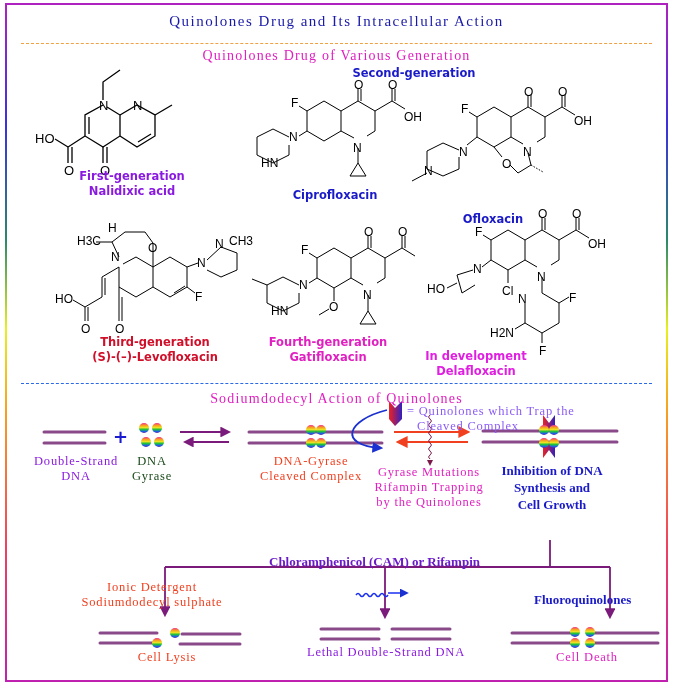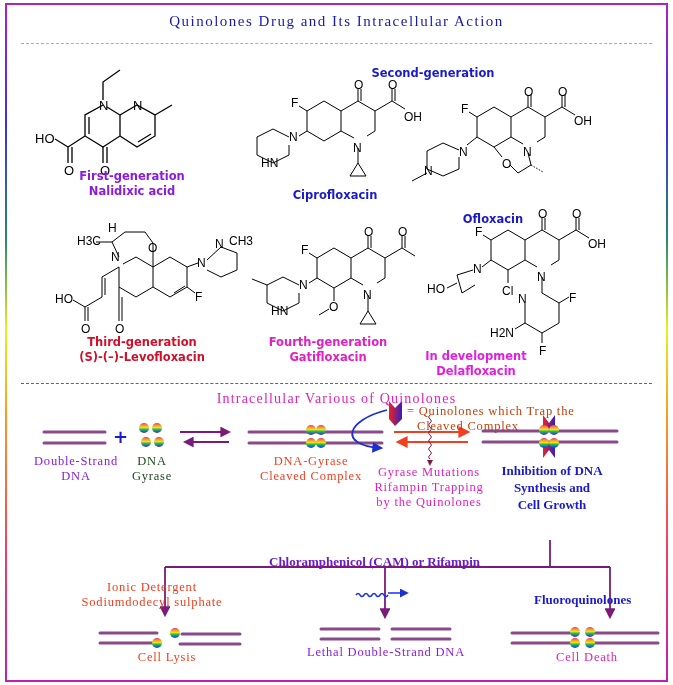--- a/index.html
+++ b/index.html
@@ -21,20 +21,21 @@
   svg text { font-family: "Liberation Sans", sans-serif; }
 </style>
 </head>
 <body>
 
 <div class="frame">
   <div class="frame-inner">
 
     <div class="abs title">Quinolones Drug and Its Intracellular Action</div>
     <div class="abs dash-orange"></div>
+    <div class="abs sub-title" style="top:43px;">Quinolones Drug of Various Generation</div>
 
     <svg class="abs" style="left:0;top:0;" width="659" height="675">
       <defs>
         <linearGradient id="rainbowH" x1="0" y1="0" x2="0" y2="1">
           <stop offset="0" stop-color="#f0308a"></stop>
             <stop offset="0.25" stop-color="#f8a020"></stop>
           <stop offset="0.45" stop-color="#e8e020"></stop>
             <stop offset="0.65" stop-color="#20c040"></stop>
           <stop offset="0.85" stop-color="#2060e0"></stop>
             <stop offset="1" stop-color="#6020a0"></stop>
@@ -309,40 +310,40 @@
           <circle cx="568" cy="638" r="5" fill="url(#rainbowH)"></circle>
         <circle cx="583" cy="627" r="5" fill="url(#rainbowH)"></circle>
           <circle cx="583" cy="638" r="5" fill="url(#rainbowH)"></circle>
       </g>
     </svg>
 
     <div class="abs drug-label" style="left:65px;top:164px;width:120px;color:#8a1ae0;">
       <div>First-generation</div>
       <div>Nalidixic acid</div>
     </div>
-    <div class="abs drug-label" style="left:361px;top:61px;width:130px;color:#1a1ac8;">Second-generation</div>
+    <div class="abs drug-label" style="left:342px;top:61px;width:130px;color:#1a1ac8;">Second-generation</div>
     <div class="abs drug-label" style="left:278px;top:183px;width:100px;color:#1a1ac8;">Ciprofloxacin</div>
     <div class="abs drug-label" style="left:446px;top:183px;width:80px;color:#1a1ac8;margin-top:24px;">Ofloxacin</div>
-    <div class="abs drug-label" style="left:65px;top:330px;width:140px;color:#d0102a;">
+    <div class="abs drug-label" style="left:78px;top:330px;width:140px;color:#d0102a;">
       <div>Third-generation</div>
       <div>(S)-(–)-Levofloxacin</div>
     </div>
     <div class="abs drug-label" style="left:256px;top:330px;width:130px;color:#e020c0;">
       <div>Fourth-generation</div>
       <div>Gatifloxacin</div>
     </div>
     <div class="abs drug-label" style="left:414px;top:344px;width:110px;color:#e020e0;">
       <div>In development</div>
       <div>Delafloxacin</div>
     </div>
 
     <div class="abs dash-blue"></div>
-    <div class="abs sub-title" style="top:386px;">Intracellular Various of Quinolones</div>
-
-    <div class="abs diag-label" style="left:400px;top:399px;color:#c2410c;text-align:left;">
+    <div class="abs sub-title" style="top:386px;">Sodiumdodecyl Action of Quinolones</div>
+
+    <div class="abs diag-label" style="left:400px;top:399px;color:#8b5cf6;text-align:left;">
       <div>= Quinolones which Trap the</div>
       <div style="padding-left:10px;">Cleaved Complex</div>
     </div>
 
     <div class="abs" style="left:106px;top:421px;color:#1a1ad0;font-weight:bold;font-size:18px;font-family:'DejaVu Sans',sans-serif;">+</div>
     <div class="abs diag-label" style="left:14px;top:449px;width:110px;color:#8a1ae0;">
       <div>Double-Strand</div>
       <div>DNA</div>
     </div>
     <div class="abs diag-label" style="left:115px;top:449px;width:60px;color:#1a4a1a;">

